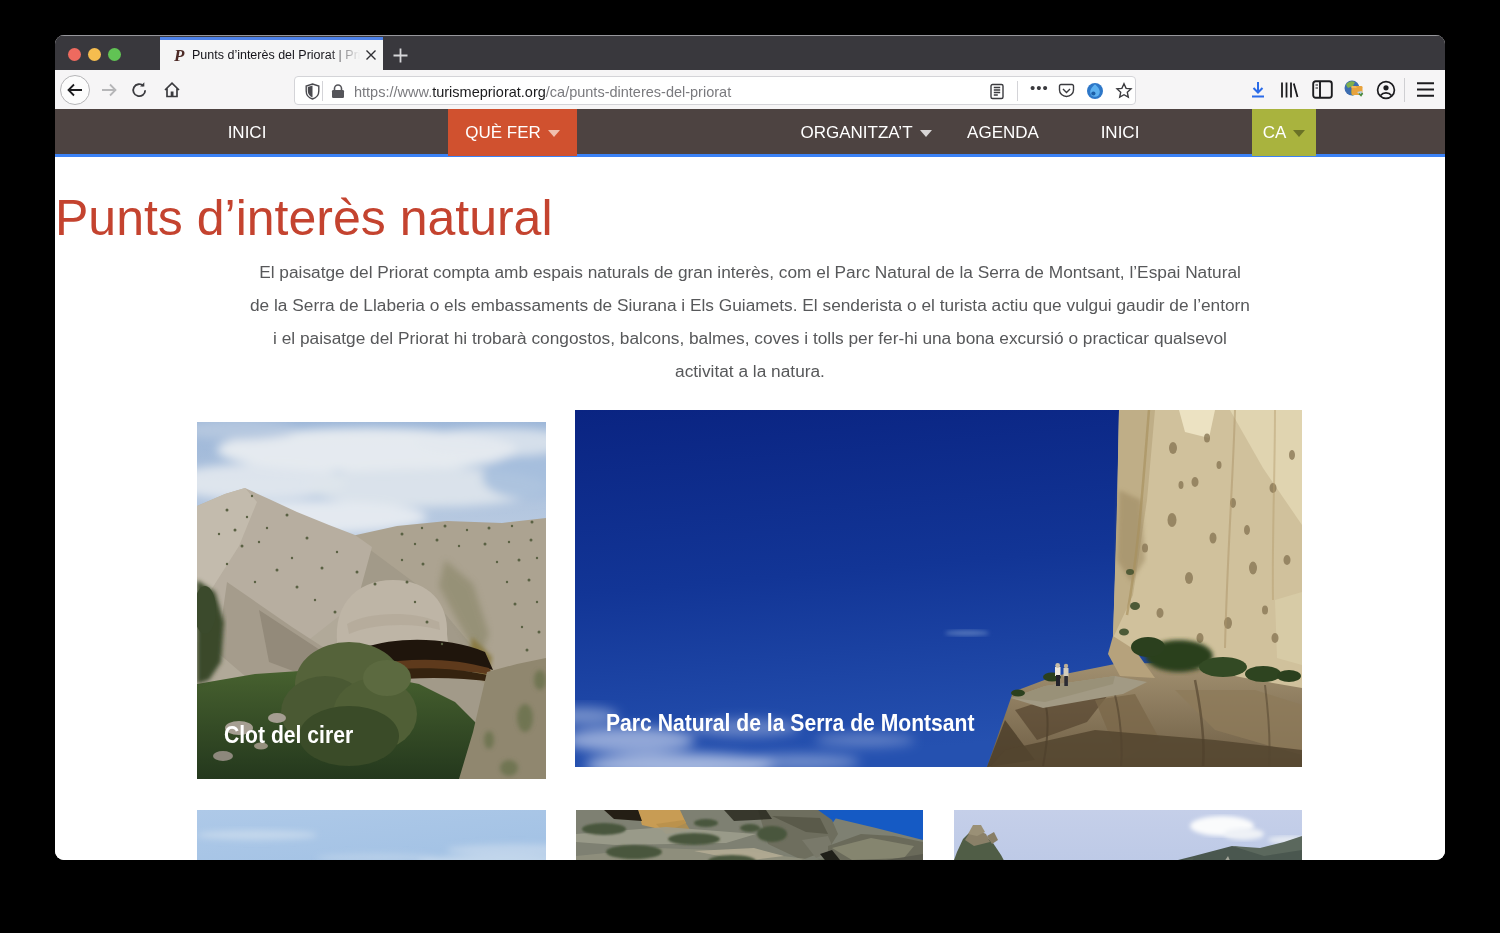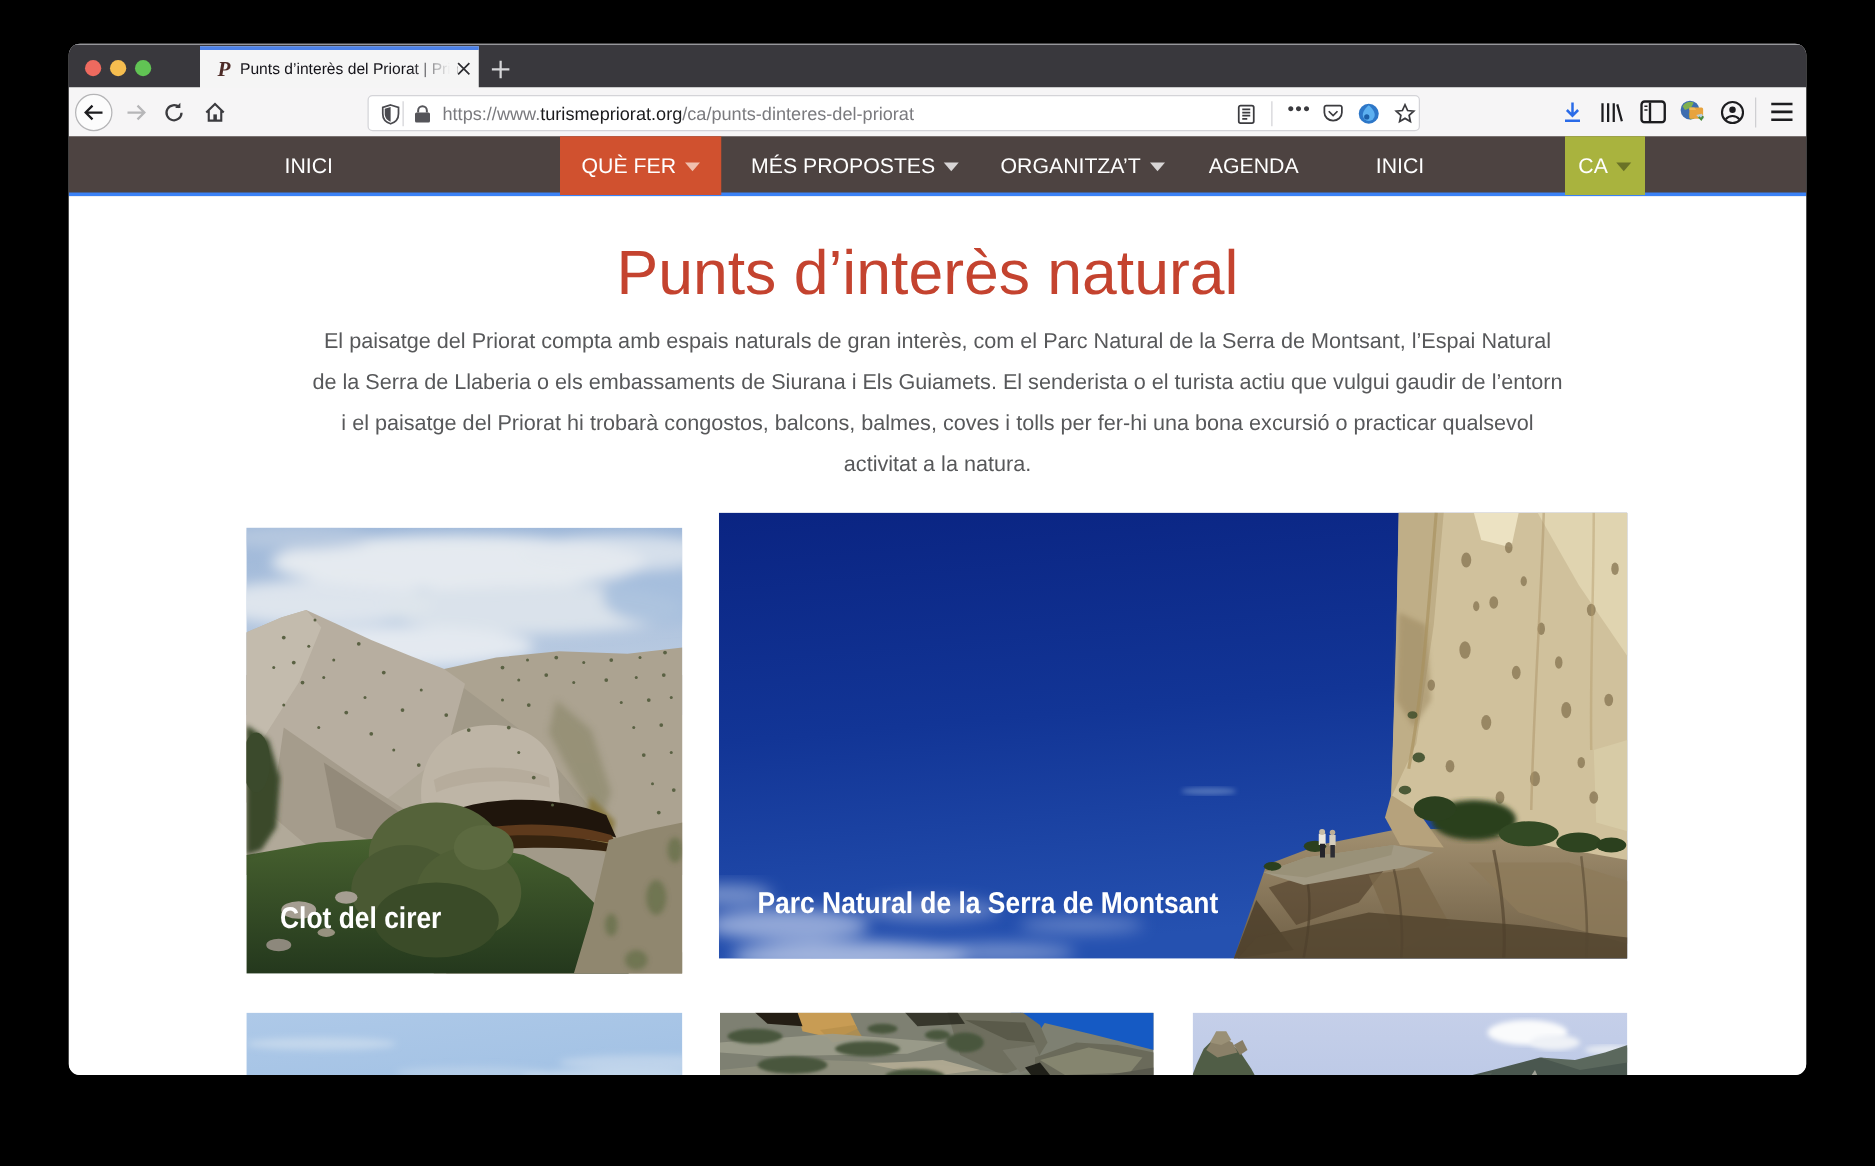--- a/index.html
+++ b/index.html
@@ -41,21 +41,21 @@
   .caret { display:inline-block; width:0; height:0; border-left:6px solid transparent;
     border-right:6px solid transparent; border-top:7px solid rgba(255,255,255,0.78);
     margin-left:7px; vertical-align:1px; }
   #quefer { position:absolute; left:393px; top:0; width:129px; height:47px;
     background:#d0512f; color:#fff; font-size:17px; text-align:center; line-height:47px; }
   #ca { position:absolute; left:1197px; top:0; width:64px; height:47px;
     background:#a9b33e; color:#fff; font-size:17px; font-weight:normal;
     text-align:center; line-height:47px; }
   
   #content { position:absolute; left:0; top:122px; width:1390px; height:703px; background:#fff; }
-  h1 { position:absolute; left:0; top:35px; width:1374px; text-align:center;
+  h1 { position:absolute; left:0; top:35px; width:1374px; 
     font-size:50px; font-weight:normal; color:#c4432f; line-height:53px; }
   #para { position:absolute; left:195px; top:99px; width:1000px; text-align:center;
     font-size:17.3px; line-height:33px; color:#57585a; }
   .card { position:absolute; overflow:hidden; }
   .card svg { position:absolute; left:0; top:0; }
   .clabel { position:absolute; color:#fff; font-weight:bold; font-size:24px;
     line-height:24px; transform:scaleX(0.88); transform-origin:0 0; white-space:nowrap; }
   #card1 { left:142px; top:265px; width:349px; height:357px; }
   #card2 { left:520px; top:253px; width:727px; height:357px;text-align:center; }
   #card3 { left:142px; top:653px; width:349px; height:130px; }
@@ -160,21 +160,20 @@
       </svg>
     <div class="sep" style="left:1349px;top:8px;height:24px;background:#cfcfd2"></div>
     <svg class="ticon" style="left:1361px;top:11px" width="19" height="17" viewBox="0 0 19 17">
       <path d="M1 2.2 H18 M1 8.5 H18 M1 14.8 H18" stroke="#1c1c1f" stroke-width="2.1"></path>
       </svg>
   </div>
 
   <div id="nav">
     <div class="navitem" style="left:152px;width:80px">INICI</div>
     <div id="quefer">QUÈ FER<span class="caret" style="border-top-color:#f0c0ae"></span></div>
-    <div class="navitem" style="left:544px;width:170px">MÉS PROPOSTES<span class="caret"></span></div>
     <div class="navitem" style="left:733px;width:156px">ORGANITZA’T<span class="caret"></span></div>
     <div class="navitem" style="left:908px;width:80px">AGENDA</div>
     <div class="navitem" style="left:1025px;width:80px">INICI</div>
     <div id="ca">CA<span class="caret" style="border-top-color:#6a7226"></span></div>
   </div>
 
   <div id="content">
     <h1>Punts d’interès natural</h1>
     <div id="para">El paisatge del Priorat compta amb espais naturals de gran interès, com el Parc Natural de la Serra de Montsant, l’Espai Natural<br>de la Serra de Llaberia o els embassaments de Siurana i Els Guiamets. El senderista o el turista actiu que vulgui gaudir de l’entorn<br>i el paisatge del Priorat hi trobarà congostos, balcons, balmes, coves i tolls per fer-hi una bona excursió o practicar qualsevol<br>activitat a la natura.</div>
 

